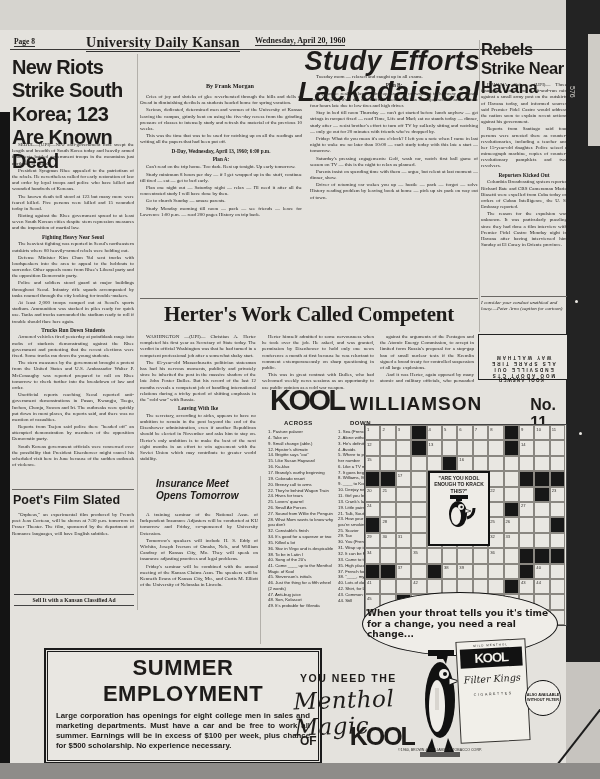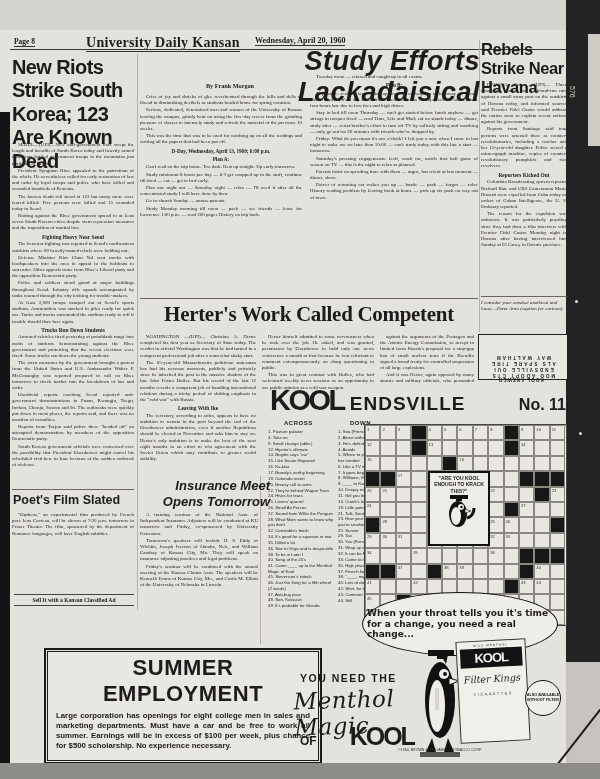--- a/index.html
+++ b/index.html
@@ -29,22 +29,22 @@
   
   .h-riots{left:12px;top:56px;width:124px;font-family:"Liberation Sans",sans-serif;
            font-weight:bold;font-size:20px;line-height:1.17;letter-spacing:-.6px;}
   .h-rebels{left:481px;top:40px;width:88px;font-family:"Liberation Sans",sans-serif;
             font-weight:bold;font-size:16.5px;line-height:1.15;letter-spacing:-.4px;}
   .h-study{left:140px;top:46px;width:340px;font-family:"Liberation Sans",sans-serif;
            font-style:italic;font-weight:bold;font-size:27px;letter-spacing:.5px;text-align:right;}
   .byline{left:150px;top:82px;width:160px;text-align:center;font-size:6.2px;font-weight:bold;}
   .h-herter{left:140px;top:302px;width:338px;text-align:center;font-family:"Liberation Serif",serif;
             font-weight:bold;font-size:21px;letter-spacing:-.3px;}
-  .h-insur{left:140px;top:478px;width:130px;font-family:"Liberation Sans",sans-serif;
-           font-style:italic;font-weight:bold;font-size:13px;line-height:1.2;text-align:right;}
+  .h-insur{left:156px;top:478px;width:130px;font-family:"Liberation Sans",sans-serif;
+           font-style:italic;font-weight:bold;font-size:10px;line-height:1.2;}
   .h-poet{left:13px;top:493px;width:124px;font-family:"Liberation Sans",sans-serif;font-weight:bold;font-size:12.5px;}
   
   .riots-body{left:12px;top:142px;width:122px;height:348px;}
   .poet-body{left:12px;top:512px;width:122px;height:76px;}
   .classified{left:14px;top:594px;width:120px;text-align:center;font-size:5.6px;font-weight:bold;
               border-top:1px solid #444;border-bottom:1px solid #444;padding:2px 0;}
   .study-a{left:140px;top:94px;width:162px;height:204px;}
   .study-b{left:310px;top:74px;width:168px;height:224px;}
   .ctr{text-align:center;font-weight:bold;font-size:5.2px;margin:2px 0;}
   .rebels-body{left:481px;top:82px;width:86px;height:212px;}
@@ -257,21 +257,21 @@
         <div class="row" data-val="MOO ADOPT CTS">MOO ADOPT CTS</div>
         <div class="row" data-val="ENDSVILLE OUI">ENDSVILLE OUI</div>
         <div class="row" data-val="ALS SPARE TIRE">ALS SPARE TIRE</div>
         <div class="row" data-val="WAY WALTHAM">WAY WALTHAM</div>
       </div>
   </div>
   <div class="abs anslabel">KOOL ANSWER</div>
 
   <div class="abs xw-title">
     <span class="kool-logo">KOOL</span>
-    <span class="kross">ENDSVILLE</span>
+    <span class="kross">WILLIAMSON</span>
     <span class="xw-no">No. 11</span>
   </div>
 
   <div class="abs cluehdr" style="left:284px;top:420px;">ACROSS</div>
   <div class="abs cluehdr" style="left:350px;top:420px;">DOWN</div>
   <div class="abs cluelist" style="left:268px;top:429px;width:66px;height:212px;">
       <div data-val="1. Pasture palaver">1. Pasture palaver</div>
       <div data-val="4. Take on">4. Take on</div>
       <div data-val="9. Small change (abbr.)">9. Small change (abbr.)</div>
       <div data-val="12. Hipster's ultimate">12. Hipster's ultimate</div>

